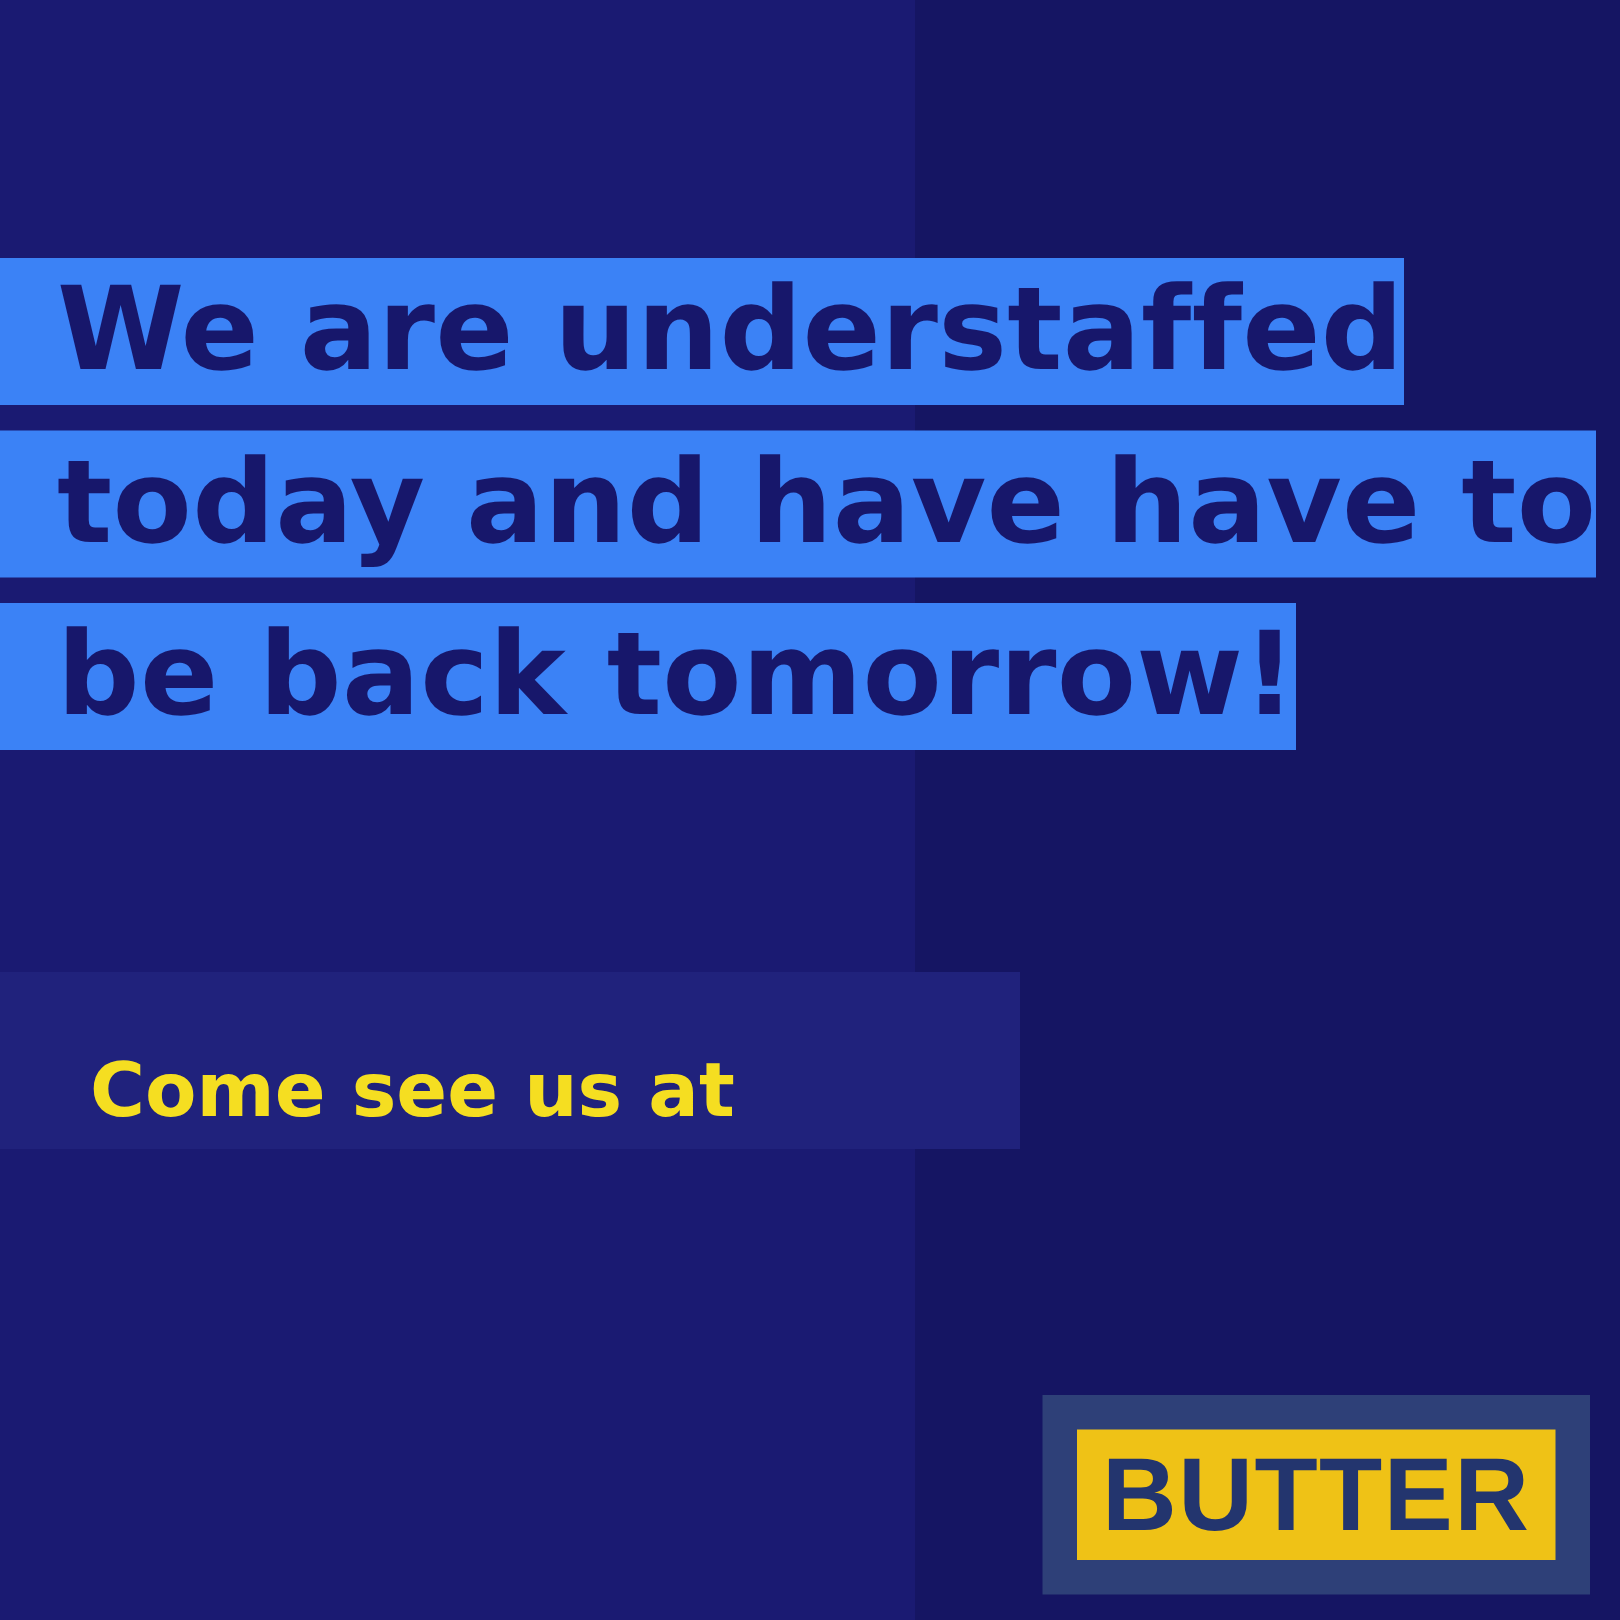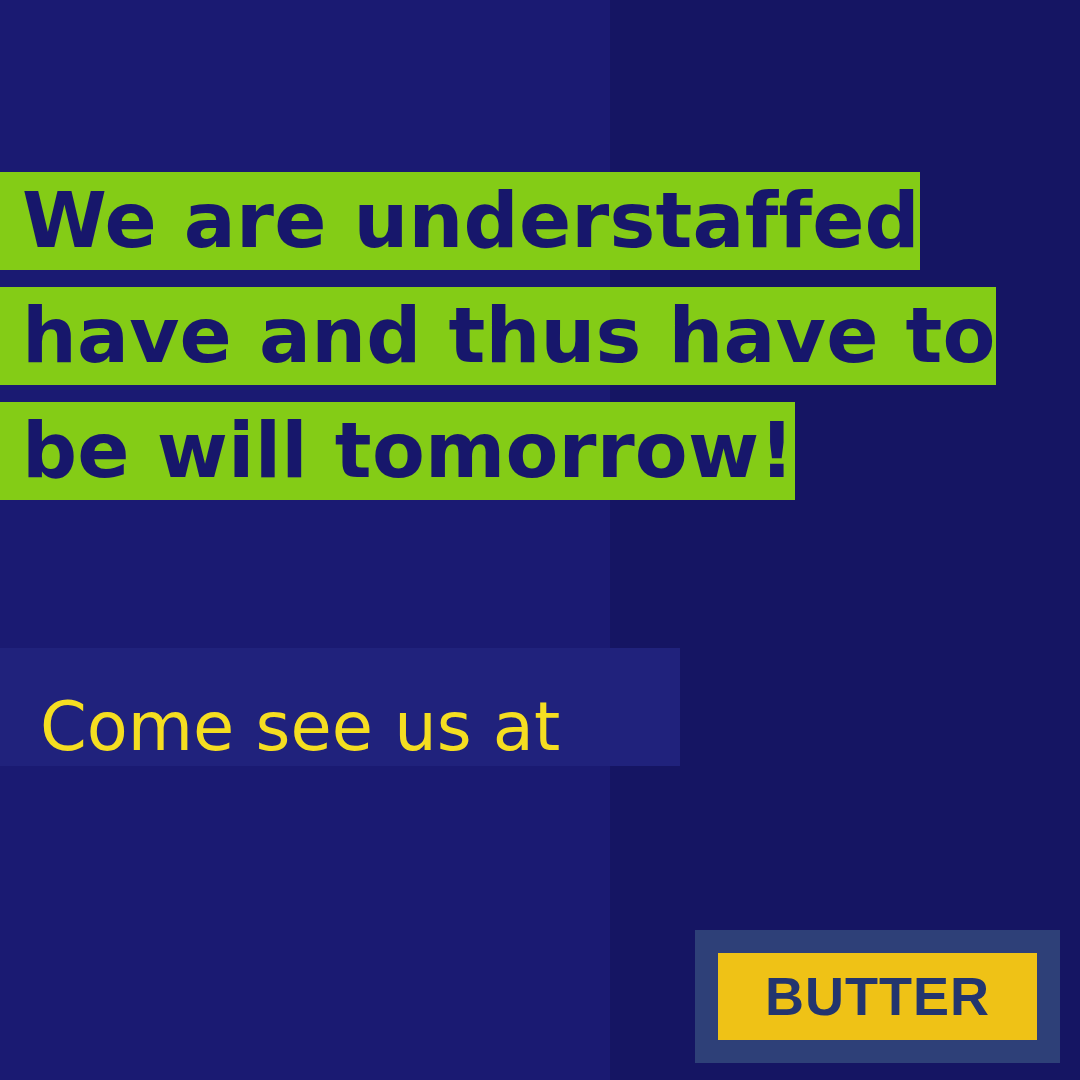--- a/index.html
+++ b/index.html
@@ -47,52 +47,52 @@
 
   .headline-block {
     position: absolute;
     left: 0;
     top: 172px;
     width: 1080px;
   }
 
   .hl-line {
     display: block;
-    background: #84cc16;
+    background: #3b82f6;
     color: #17176b;
     font-size: 77px;
     line-height: 98px;
     height: 98px;
     font-weight: 700;
     letter-spacing: 0.2px;
     white-space: nowrap;
-    padding-left: 22px;
+    padding-left: 38px;
     margin-bottom: 17px;
     box-sizing: border-box;
     width: max-content;
     overflow: visible;
     text-align: right;
   }
 
   .subhead-block {
     position: absolute;
     left: 0;
     top: 668px;
     width: 1080px;
   }
 
   .sub-line {
     display: block;
     color: #f5de21;
-    font-size: 67px;
+    font-size: 50px;
     line-height: 118px;
     height: 118px;
-    font-weight: 400;
+    font-weight: 700;
     white-space: nowrap;
-    padding-left: 40px;
+    padding-left: 60px;
     box-sizing: border-box;
   }
 
   
   .logo {
     position: absolute;
     left: 695px;
     top: 930px;
     width: 365px;
     height: 133px;
@@ -108,39 +108,39 @@
     display: flex;
     align-items: center;
     justify-content: center;
     box-sizing: border-box;
   }
 
   .logo-text {
     color: #23356e;
     font-family: "Liberation Sans", sans-serif;
     font-weight: 700;
-    font-size: 54px;
+    font-size: 69px;
     line-height: 69px;
     letter-spacing: 1px;
     white-space: nowrap;
   }
 </style>
 </head>
 <body>
 
 <div id="poster">
 
   <div class="bg-band-left"></div>
   <div class="bg-band-right"></div>
   <div class="soft-highlight"></div>
 
   <div class="headline-block">
     <span class="hl-line">We are understaffed</span>
-    <span class="hl-line">have and thus have to</span>
-    <span class="hl-line">be will tomorrow!</span>
+    <span class="hl-line">today and have have to</span>
+    <span class="hl-line">be back tomorrow!</span>
   </div>
 
   <div class="subhead-block">
     <span class="sub-line">Come see us at</span>
   </div>
 
   <div class="logo">
     <div class="logo-inner">
       <span class="logo-text">BUTTER</span>
     </div>

